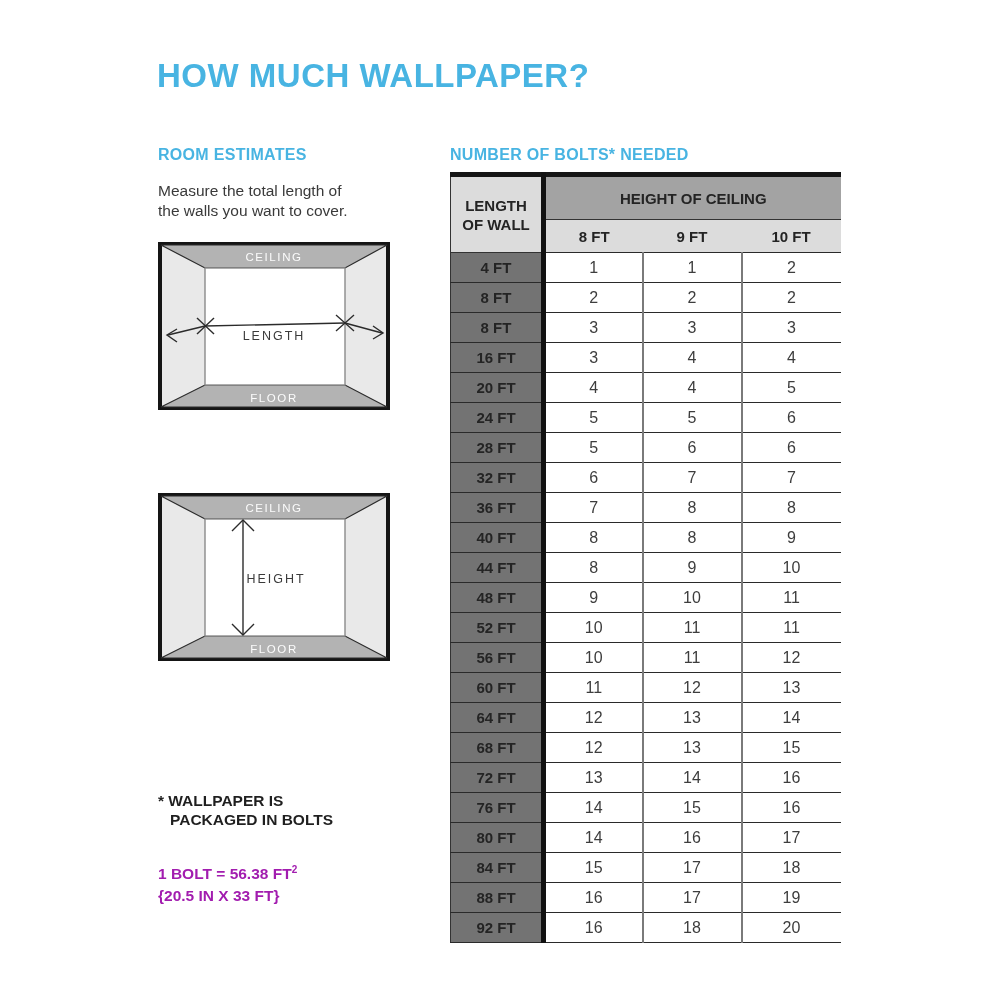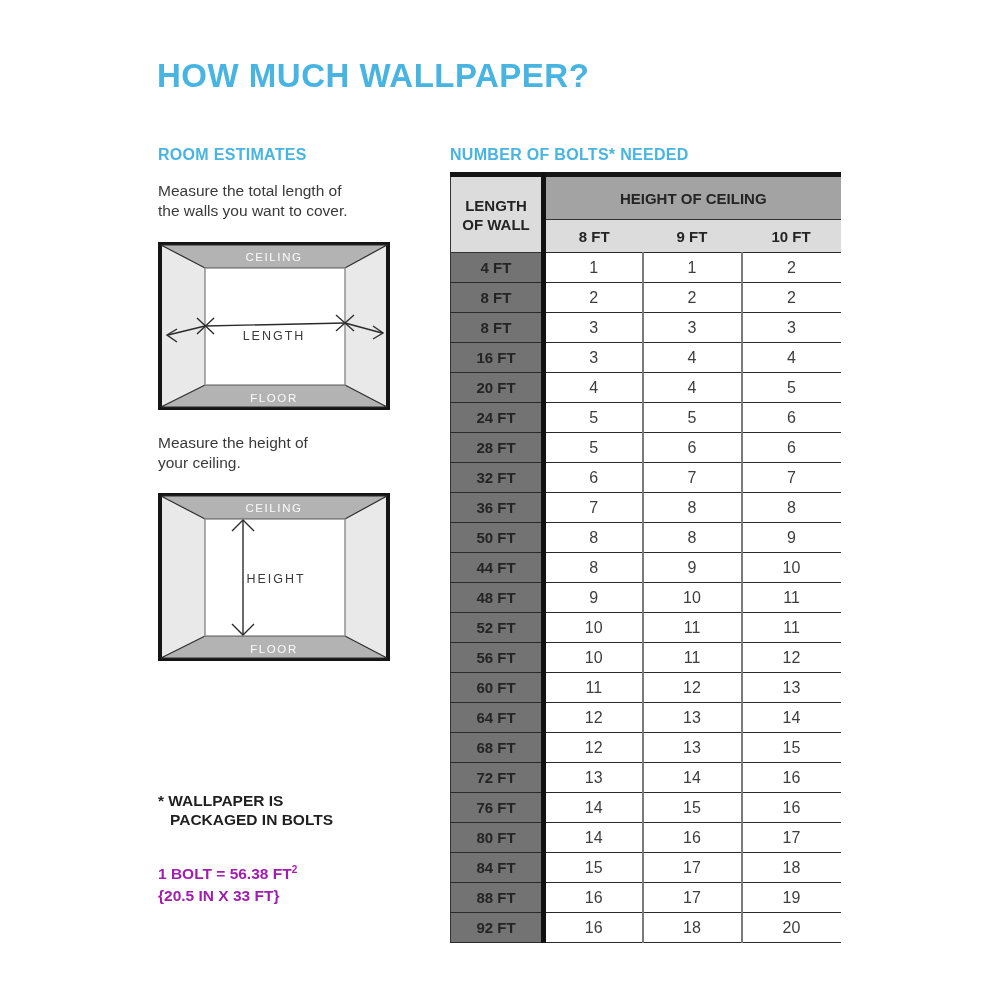--- a/index.html
+++ b/index.html
@@ -101,22 +101,20 @@
       <line x1="178" y1="73" x2="196" y2="89"></line>
       <line x1="178" y1="89" x2="196" y2="73"></line>
       <line x1="47" y1="84" x2="10" y2="93"></line>
       <polyline points="19,87 9,93 19,100"></polyline>
       <line x1="187" y1="81" x2="224" y2="91"></line>
       <polyline points="215,84 225,91 215,97"></polyline>
     </g>
     <text class="dim-text" x="116" y="98">LENGTH</text>
   </svg>
 
-  <div class="body-text step2">Measure the height of
-your ceiling.</div>
 
   <svg class="diagram diagram-height" width="232" height="168" viewBox="0 0 232 168">
     <rect x="2" y="2" width="228" height="164" fill="#e9e9e9" stroke="#151515" stroke-width="4"></rect>
     <polygon points="3,3 229,3 187,26 47,26" fill="#b3b3b3" stroke="#2b2b2b" stroke-width="1.2"></polygon>
     <polygon points="3,165 229,165 187,143 47,143" fill="#b3b3b3" stroke="#2b2b2b" stroke-width="1.2"></polygon>
     <rect x="47" y="26" width="140" height="117" fill="#ffffff" stroke="#8a8a8a" stroke-width="1.4"></rect>
     <text class="band-text" x="116" y="19">CEILING</text>
     <text class="band-text" x="116" y="160">FLOOR</text>
     <g class="arrow">
       <line x1="85" y1="27" x2="85" y2="142"></line>
@@ -207,21 +205,21 @@
           <td class="val">7</td>
           <td class="val">7</td>
         </tr>
         <tr>
           <td class="rowhead">36 FT</td>
           <td class="val">7</td>
           <td class="val">8</td>
           <td class="val">8</td>
         </tr>
         <tr>
-          <td class="rowhead">50 FT</td>
+          <td class="rowhead">40 FT</td>
           <td class="val">8</td>
           <td class="val">8</td>
           <td class="val">9</td>
         </tr>
         <tr>
           <td class="rowhead">44 FT</td>
           <td class="val">8</td>
           <td class="val">9</td>
           <td class="val">10</td>
         </tr>

